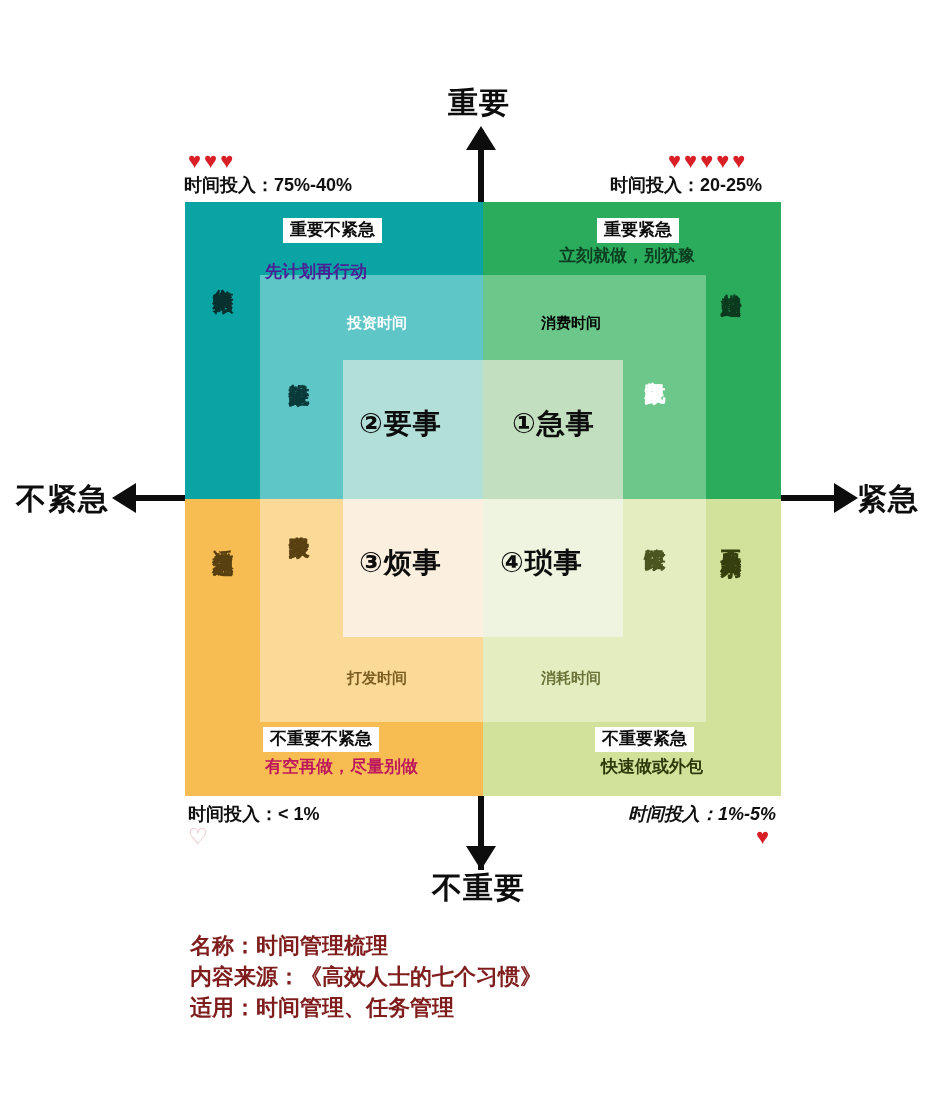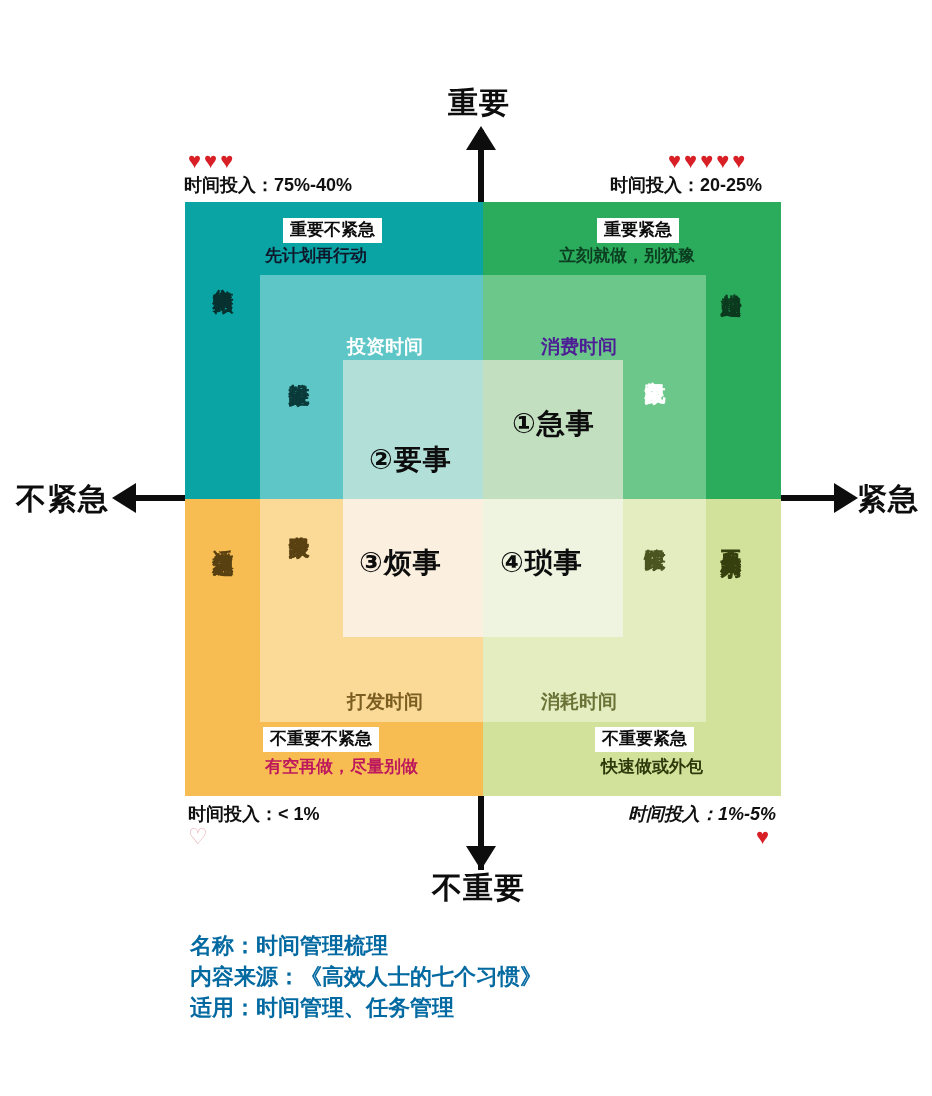--- a/index.html
+++ b/index.html
@@ -122,23 +122,22 @@
     writing-mode: vertical-rl;
     text-orientation: upright;
     font-weight: bold;
     white-space: nowrap;
     line-height: 1.0;
     letter-spacing: 1px;
   }
   .mid-caption {
     position: absolute;
     font-weight: bold;
-    font-size: 19px;
-    white-space: nowrap;
-    margin-top: 20px;
+    font-size: 15px;
+    white-space: nowrap;
   }
   .core-label {
     position: absolute;
     font-weight: bold;
     font-size: 28px;
     color: #0d0d0d;
     white-space: nowrap;
     letter-spacing: 1px;
   }
 
@@ -161,21 +160,21 @@
   .heart-empty { color: #e8a8ad; }
 
   
   #footer {
     position: absolute;
     left: 190px;
     top: 930px;
     font-weight: bold;
     font-size: 22px;
     line-height: 1.42;
-    color: #0369a1;
+    color: #7f1d1d;
   }
   #footer div { white-space: nowrap; }
 </style>
 </head>
 <body>
 
 <div class="axis-label" id="lbl-important">重要</div>
 <div class="axis-label" id="lbl-unimportant">不重要</div>
 <div class="axis-label" id="lbl-noturgent">不紧急</div>
 <div class="axis-label" id="lbl-urgent">紧急</div>
@@ -199,40 +198,40 @@
 <div class="time-note" style="left:628px; top:802px;font-style:italic;">时间投入：1%-5%</div>
 <div class="hearts" style="left:756px; top:826px;">♥</div>
 
 <div id="matrix">
 
   <div class="quad" id="quad-q2" style="background:#0aa4a4;">
     <div class="layer" id="q2-mid" style="background:#5ec6c6;"></div>
     <div class="layer" id="q2-inner" style="background:#b2dfd8;"></div>
 
     <div class="tag" style="left:78px; top:16px;margin-left:20px;">重要不紧急</div>
-    <div class="subtitle" style="left:80px; top:44px; color:#0f172a;">先计划再行动</div>
+    <div class="subtitle" style="left:80px; top:60px; color:#4c1d95;">先计划再行动</div>
 
     <div class="vert" style="left:28px; top:70px; font-size:21px; color:#07302f;">集中精力做</div>
     <div class="vert" style="left:104px; top:165px; font-size:21px; color:#0b3a3a;">推进象限</div>
 
     <div class="mid-caption" style="left:162px; top:112px; color:#ffffff;">投资时间</div>
-    <div class="core-label" style="left:184px; top:203px;margin-top:36px;">②要事</div>
+    <div class="core-label" style="left:174px; top:203px;">②要事</div>
   </div>
 
   <div class="quad" id="quad-q1" style="background:#2bab5c;">
     <div class="layer" id="q1-mid" style="background:#6cc88a;"></div>
     <div class="layer" id="q1-inner" style="background:#c2dfc0;"></div>
 
     <div class="tag" style="left:114px; top:16px;">重要紧急</div>
     <div class="subtitle" style="left:76px; top:44px; color:#0b3d20;">立刻就做，别犹豫</div>
 
     <div class="vert" style="left:238px; top:75px; font-size:21px; color:#0c3a1e;">越少越好</div>
     <div class="vert" style="left:162px; top:163px; font-size:21px; color:#ffffff;">危机象限</div>
 
-    <div class="mid-caption" style="left:58px; top:112px; color:#4c1d95;">消费时间</div>
+    <div class="mid-caption" style="left:58px; top:112px; color:#000000;">消费时间</div>
     <div class="core-label" style="left:17px; top:203px;margin-left:12px;">①急事</div>
   </div>
 
   <div class="quad" id="quad-q3" style="background:#f7bd52;">
     <div class="layer" id="q3-mid" style="background:#fbd997;"></div>
     <div class="layer" id="q3-inner" style="background:#fbf0df;"></div>
 
     <div class="vert" style="left:28px; top:34px; font-size:21px; color:#5a4112;">适当休息勿沉迷</div>
     <div class="vert" style="left:104px; top:20px; font-size:21px; color:#5a4112;">浪费象限</div>
 

